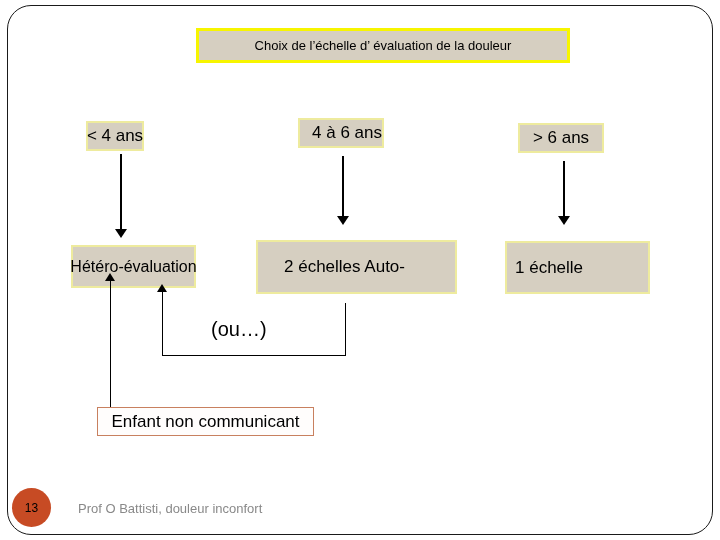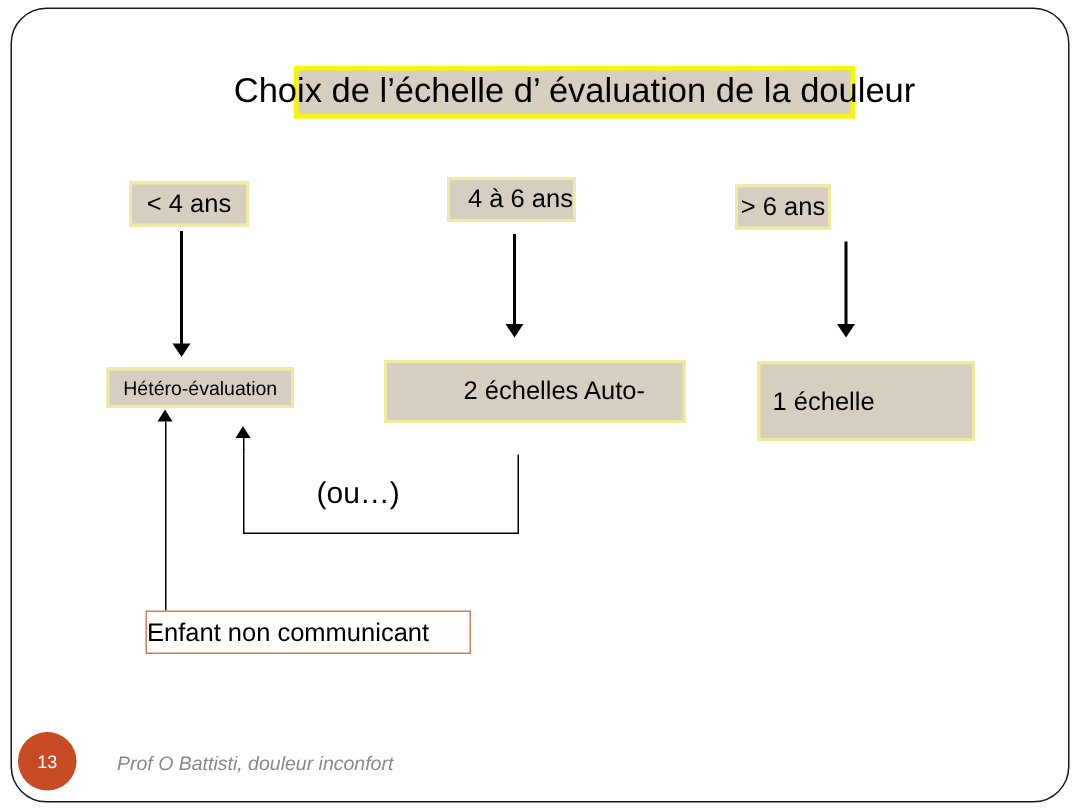--- a/index.html
+++ b/index.html
@@ -24,32 +24,32 @@
     background:var(--box-fill, #d6cfc1);
     border:2px solid var(--box-border, #eeeb9e);
     display:flex; align-items:center; justify-content:center;
     font-size:17px;
     white-space:nowrap;
   }
   .title-box {
     position:absolute; left:196px; top:28px; width:374px; height:35px;
     background:var(--box-fill, #d6cfc1);
     border:3px solid var(--title-border, #f7f500);
-    display:flex; justify-content:center;
-    font-size:23px; white-space:nowrap;margin-top:16px;
+    display:flex; align-items:center; justify-content:center;
+    font-size:13px; white-space:nowrap;
   }
   .box-hetero {
-    left:71px; top:245px; width:125px; height:27px;
-    font-size:13px;
+    left:71px; top:245px; width:125px; height:43px;
+    font-size:16px;
   }
   .two-line {
     flex-direction:column; align-items:flex-start; justify-content:center;
     line-height:22px; white-space:nowrap;
   }
-  .box-auto2 { left:256px; top:240px; width:201px; height:42px; padding-left:26px;align-items:center; }
+  .box-auto2 { left:256px; top:240px; width:201px; height:54px; padding-left:26px; }
   .box-auto1 { left:505px; top:241px; width:145px; height:53px; padding-left:8px; }
   .vline2 { position:absolute; width:2px; background:#000; }
   .vline1 { position:absolute; width:0; border-left:1px solid #000; }
   .head-down {
     position:absolute; width:0; height:0;
     border-left:6px solid transparent; border-right:6px solid transparent;
     border-top:9px solid #000;
   }
   .head-up {
     position:absolute; width:0; height:0;
@@ -61,57 +61,56 @@
     border-left:1px solid #000; border-right:1px solid #000; border-bottom:1px solid #000;
   }
   .or-label {
     position:absolute; left:211px; top:318px;
     font-size:20px;
   }
   .box-enfant {
     position:absolute; left:97px; top:407px; width:217px; height:29px;
     background:#fffdfc;
     border:1.5px solid var(--enfant-border, #c8805f);
-    display:flex; align-items:center; 
+    display:flex; align-items:center; justify-content:center;
     font-size:17px; white-space:nowrap;
   }
   .page-circle {
     position:absolute; left:12px; top:488px; width:39px; height:39px;
     border-radius:50%;
     background:var(--page-circle-fill, #c74b24);
-    color:#ffffff; font-size:12px;
+    color:#000000; font-size:12px;
     display:flex; align-items:center; justify-content:center;
     z-index:2;
   }
   .footer-credit {
     position:absolute; left:78px; top:501px;
     font-size:13px;
     color:var(--footer-text, #898989);
     white-space:nowrap;
-    font-style:italic;
   }
 </style>
 </head>
 <body>
 
 <div class="slide">
 
   <div class="frame"></div>
 
   <div class="title-box">
     <span>Choix de l’échelle d’ évaluation de la douleur</span>
   </div>
 
-  <div class="tanbox" style="left:86px; top:121px; width:80px; height:30px;">
+  <div class="tanbox" style="left:86px; top:121px; width:58px; height:30px;">
     <span>&lt; 4 ans</span>
   </div>
   <div class="tanbox" style="left:298px; top:118px; width:86px; height:30px;justify-content:flex-end;">
     <span>4 à 6 ans</span>
   </div>
-  <div class="tanbox" style="left:490px; top:123px; width:64px; height:30px;">
+  <div class="tanbox" style="left:518px; top:123px; width:86px; height:30px;">
     <span>&gt; 6 ans</span>
   </div>
 
   <div class="vline2" style="left:120px; top:154px; height:76px;"></div>
   <div class="head-down" style="left:115px; top:229px;"></div>
 
   <div class="vline2" style="left:342px; top:156px; height:61px;"></div>
   <div class="head-down" style="left:337px; top:216px;"></div>
 
   <div class="vline2" style="left:563px; top:161px; height:56px;"></div>

